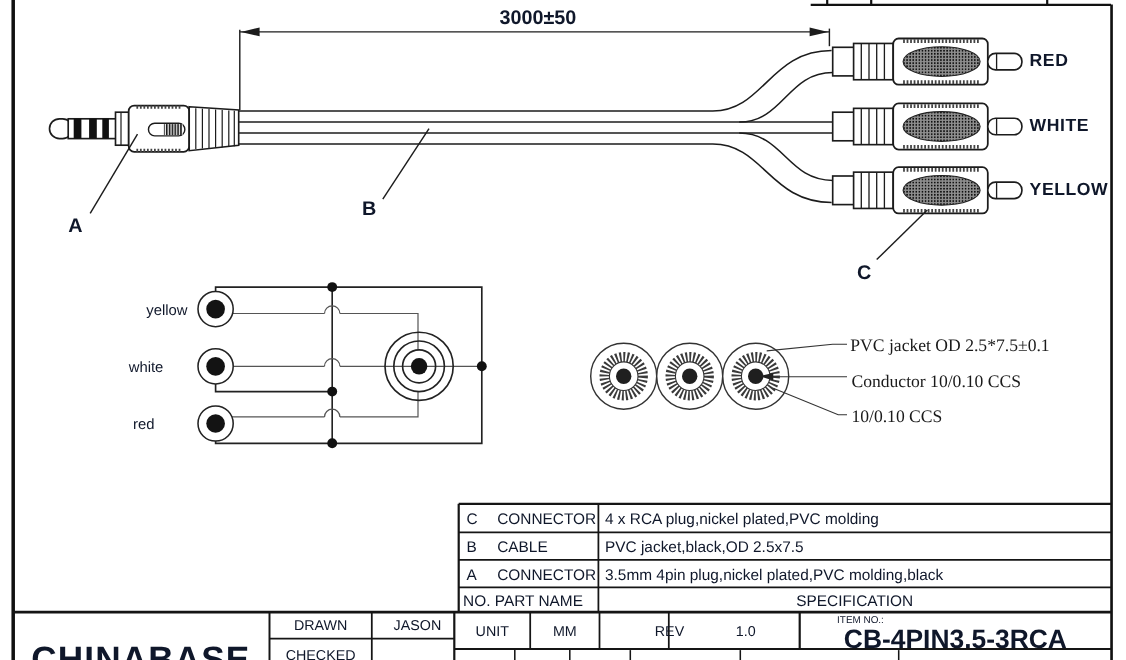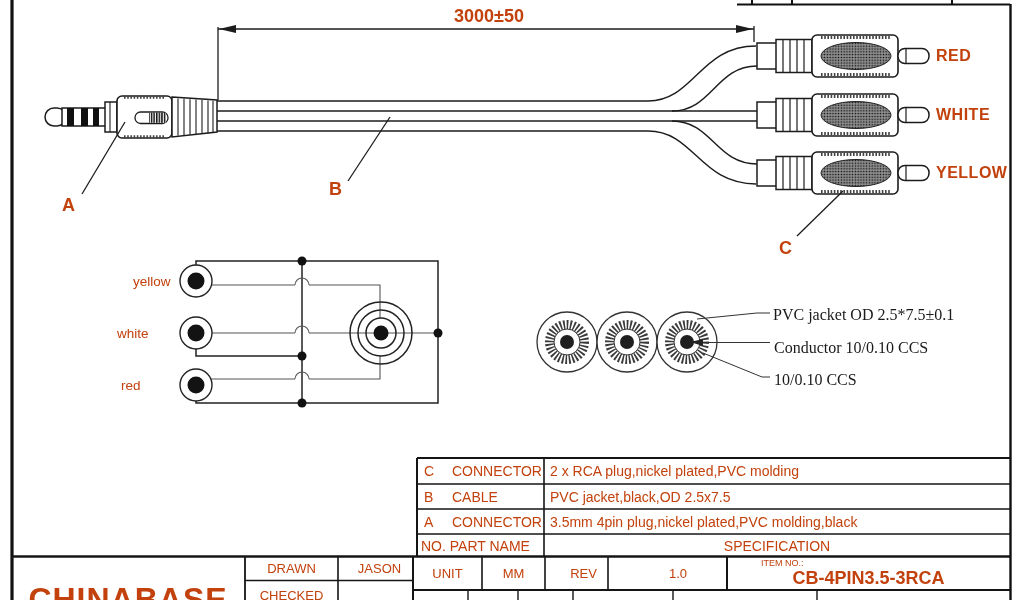--- a/index.html
+++ b/index.html
@@ -1,30 +1,30 @@
 <!DOCTYPE html>
 <html><head>
 <meta charset="utf-8">
 <style>
   html,body{margin:0;padding:0;background:#e8e8e8;}
   .canvas{position:relative;width:1024px;height:600px;background:#ffffff;overflow:hidden;
           font-family:"Liberation Sans",sans-serif;color:#111;}
   .canvas svg{position:absolute;left:0;top:0;}
-  .t{position:absolute;white-space:nowrap;color:#c2410c;}
+  .t{position:absolute;white-space:nowrap;color:#0f172a;}
   .bold{font-weight:bold;}
   .serif{font-family:"Liberation Serif",serif;font-size:16px;color:#1a1a1a;}
   .lbl{font-size:18px;font-weight:bold;}
   .rca-lbl{font-size:16px;font-weight:bold;letter-spacing:.5px;}
   .jack-lbl{font-size:13.5px;}
   .cell{font-size:14px;}
   .tb{font-size:13px;}
   .ctr{text-align:center;}
   .company{font-size:32px;font-weight:bold;letter-spacing:1px;}
   .itemno{font-size:9px;padding-left:28px;}
-  .itemval{font-size:18px;font-weight:bold;}
+  .itemval{font-size:24px;font-weight:bold;}
 </style>
 </head>
 <body>
 
 <div class="canvas">
 
   <svg width="1024" height="600" viewBox="0 0 1024 600">
     <defs>
       <pattern id="stip" width="2.8" height="2.8" patternUnits="userSpaceOnUse">
         <rect width="2.8" height="2.8" fill="#8f8f8f"></rect>
@@ -223,21 +223,21 @@
   <div class="t jack-lbl" style="left:117px;top:326px;">white</div>
   <div class="t jack-lbl" style="left:121px;top:378px;">red</div>
 
   <div class="t serif" style="left:773px;top:306px;">PVC jacket OD 2.5*7.5±0.1</div>
   <div class="t serif" style="left:774px;top:339px;">Conductor 10/0.10 CCS</div>
   <div class="t serif" style="left:774px;top:371px;">10/0.10 CCS</div>
 
   <div>
     <div class="t cell" style="left:424px;top:463px;">C</div>
     <div class="t cell" style="left:452px;top:463px;">CONNECTOR</div>
-    <div class="t cell" style="left:550px;top:463px;">2 x RCA plug,nickel plated,PVC molding</div>
+    <div class="t cell" style="left:550px;top:463px;">4 x RCA plug,nickel plated,PVC molding</div>
 
     <div class="t cell" style="left:424px;top:489px;">B</div>
     <div class="t cell" style="left:452px;top:489px;">CABLE</div>
     <div class="t cell" style="left:550px;top:489px;">PVC jacket,black,OD 2.5x7.5</div>
 
     <div class="t cell" style="left:424px;top:514px;">A</div>
     <div class="t cell" style="left:452px;top:514px;">CONNECTOR</div>
     <div class="t cell" style="left:550px;top:514px;">3.5mm 4pin plug,nickel plated,PVC molding,black</div>
 
     <div class="t cell" style="left:421px;top:538px;">
@@ -248,19 +248,19 @@
   </div>
 
   <div>
     <div class="t company ctr" style="left:11px;top:581px;width:234px;">CHINABASE</div>
     <div class="t tb ctr" style="left:245px;top:561px;width:93px;">DRAWN</div>
     <div class="t tb ctr" style="left:338px;top:561px;width:83px;">JASON</div>
     <div class="t tb ctr" style="left:245px;top:588px;width:93px;">CHECKED</div>
     <div class="t tb ctr" style="left:338px;top:588px;width:75px;"></div>
     <div class="t tb ctr" style="left:413px;top:566px;width:69px;">UNIT</div>
     <div class="t tb ctr" style="left:482px;top:566px;width:63px;">MM</div>
-    <div class="t tb ctr" style="left:545px;top:566px;width:77px;">REV</div>
+    <div class="t tb ctr" style="left:545px;top:566px;width:77px;text-align:right;">REV</div>
     <div class="t tb ctr" style="left:608px;top:566px;width:140px;">1.0</div>
     <div class="t itemno" style="left:733px;top:558px;">ITEM NO.:</div>
     <div class="t itemval ctr" style="left:727px;top:568px;width:283px;">CB-4PIN3.5-3RCA</div>
   </div>
 
 </div>
 
 </body></html>

